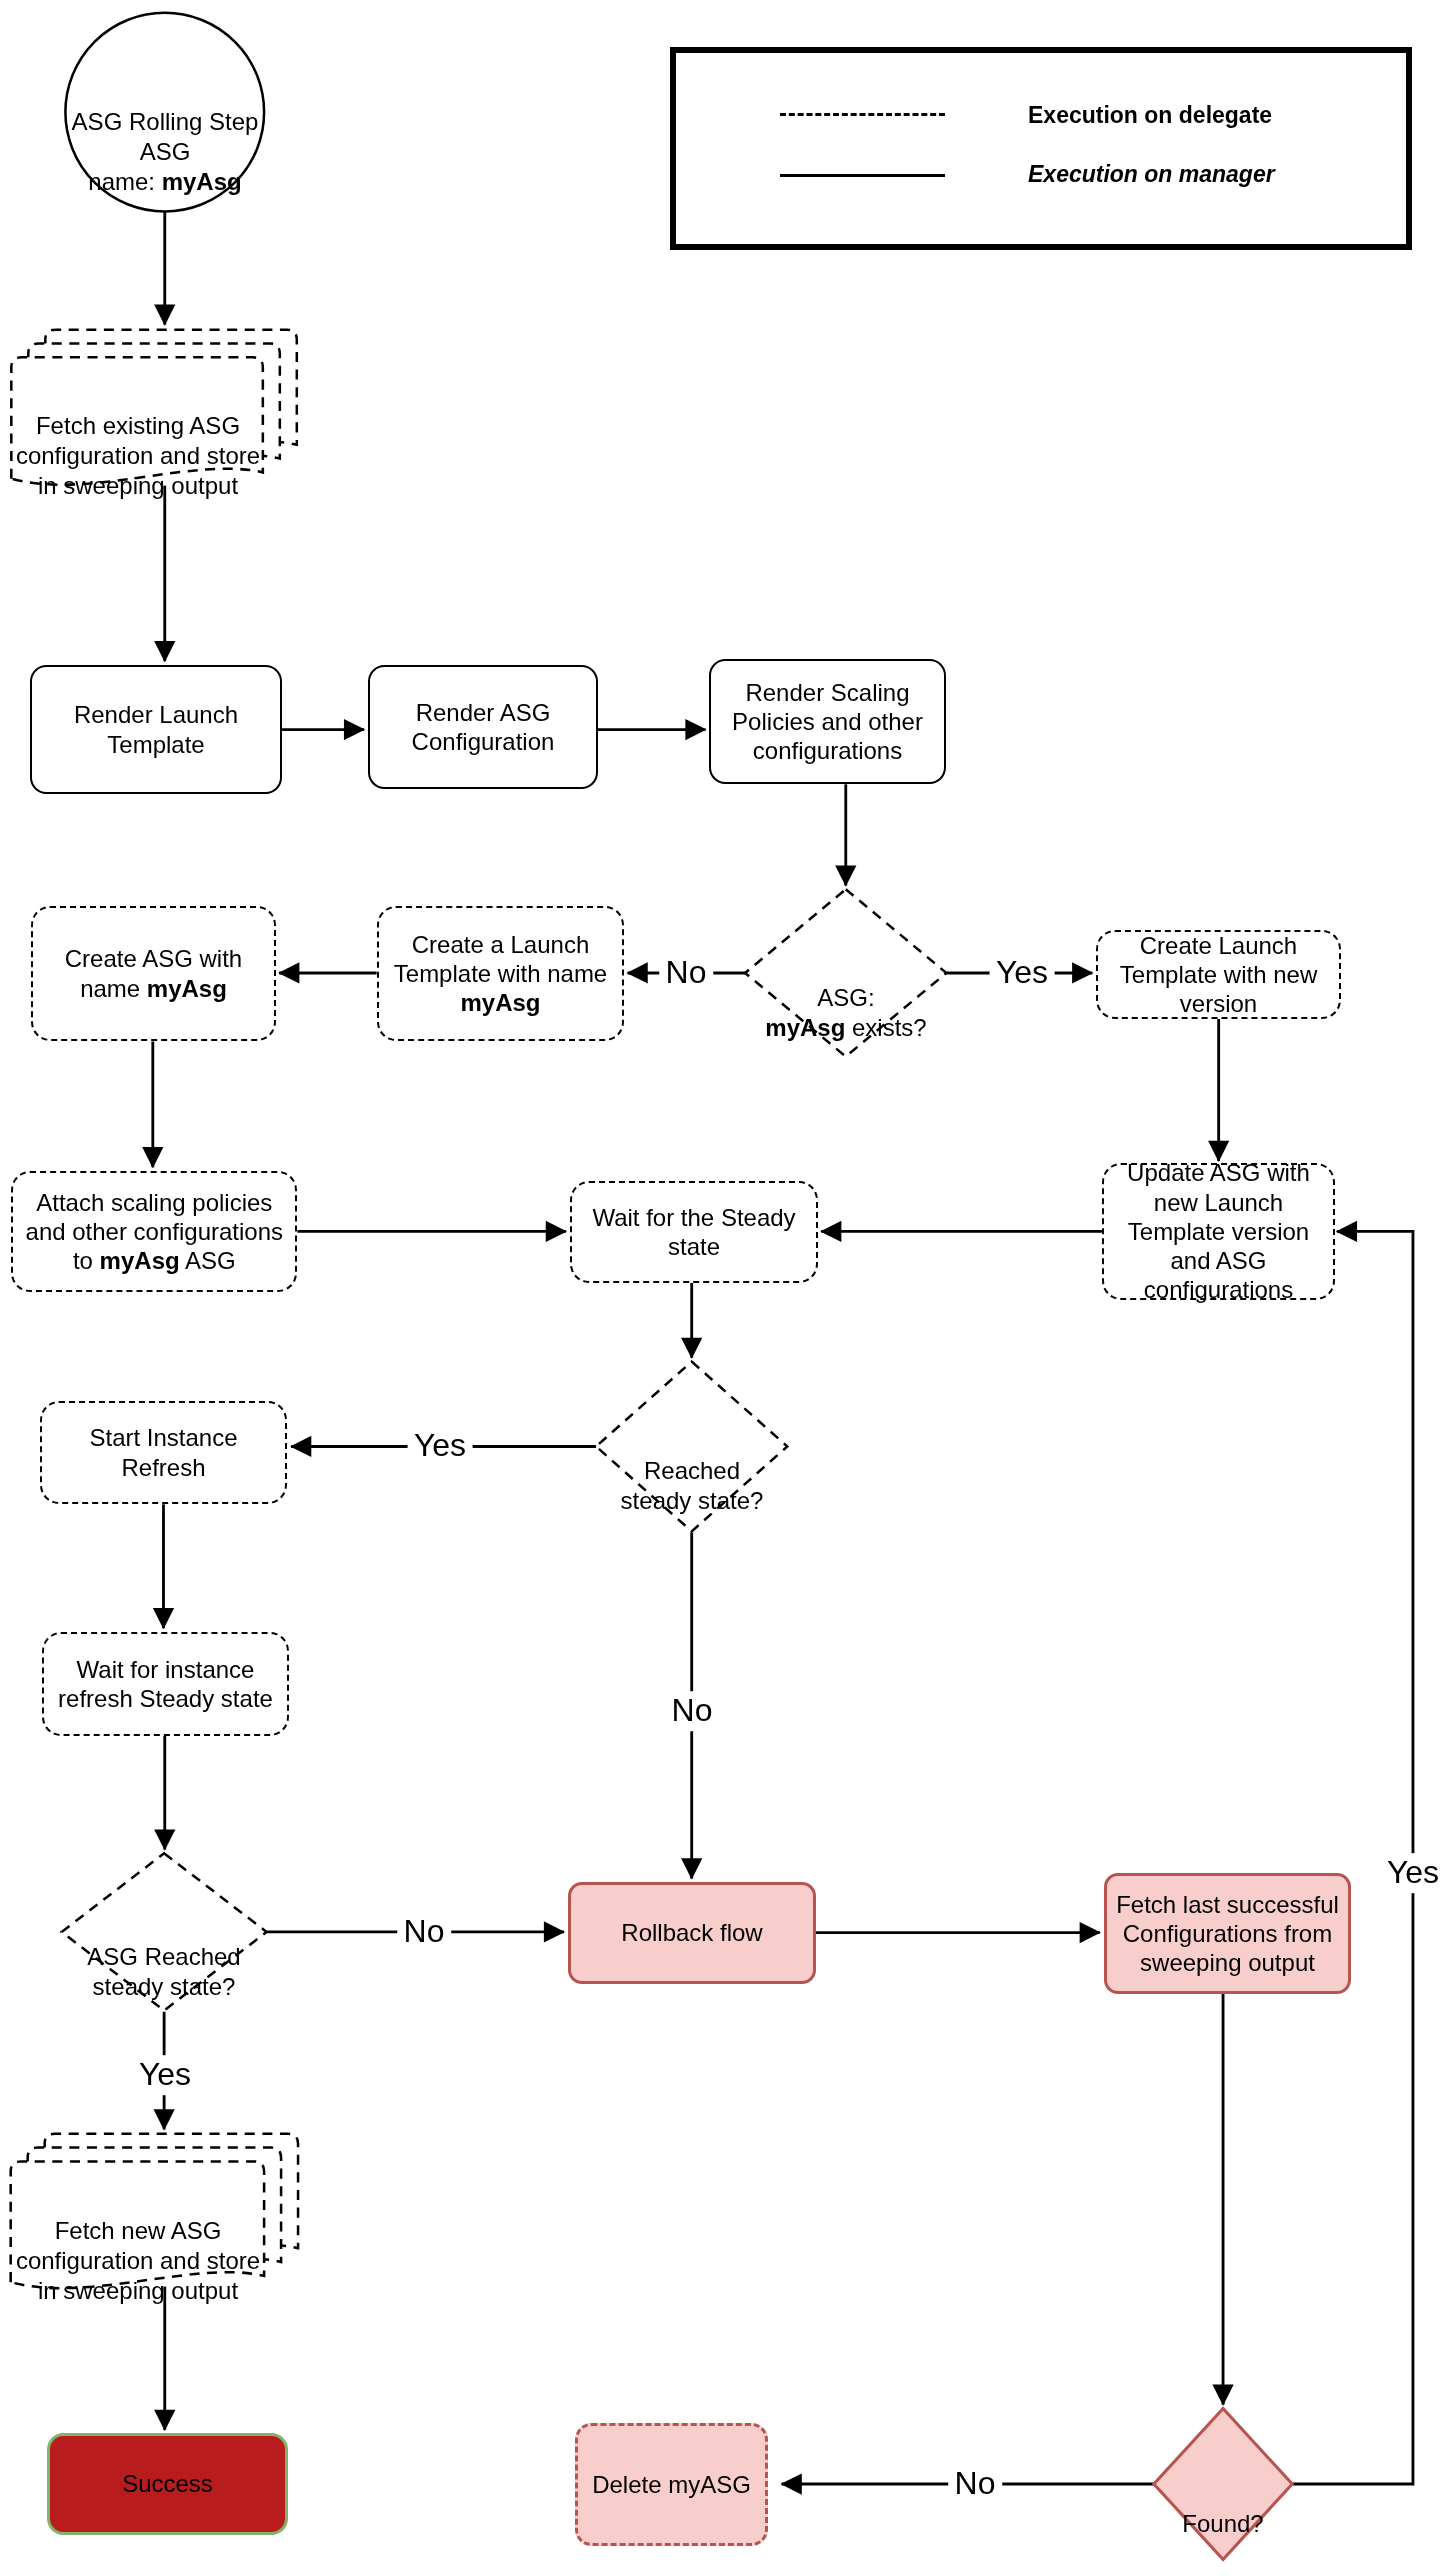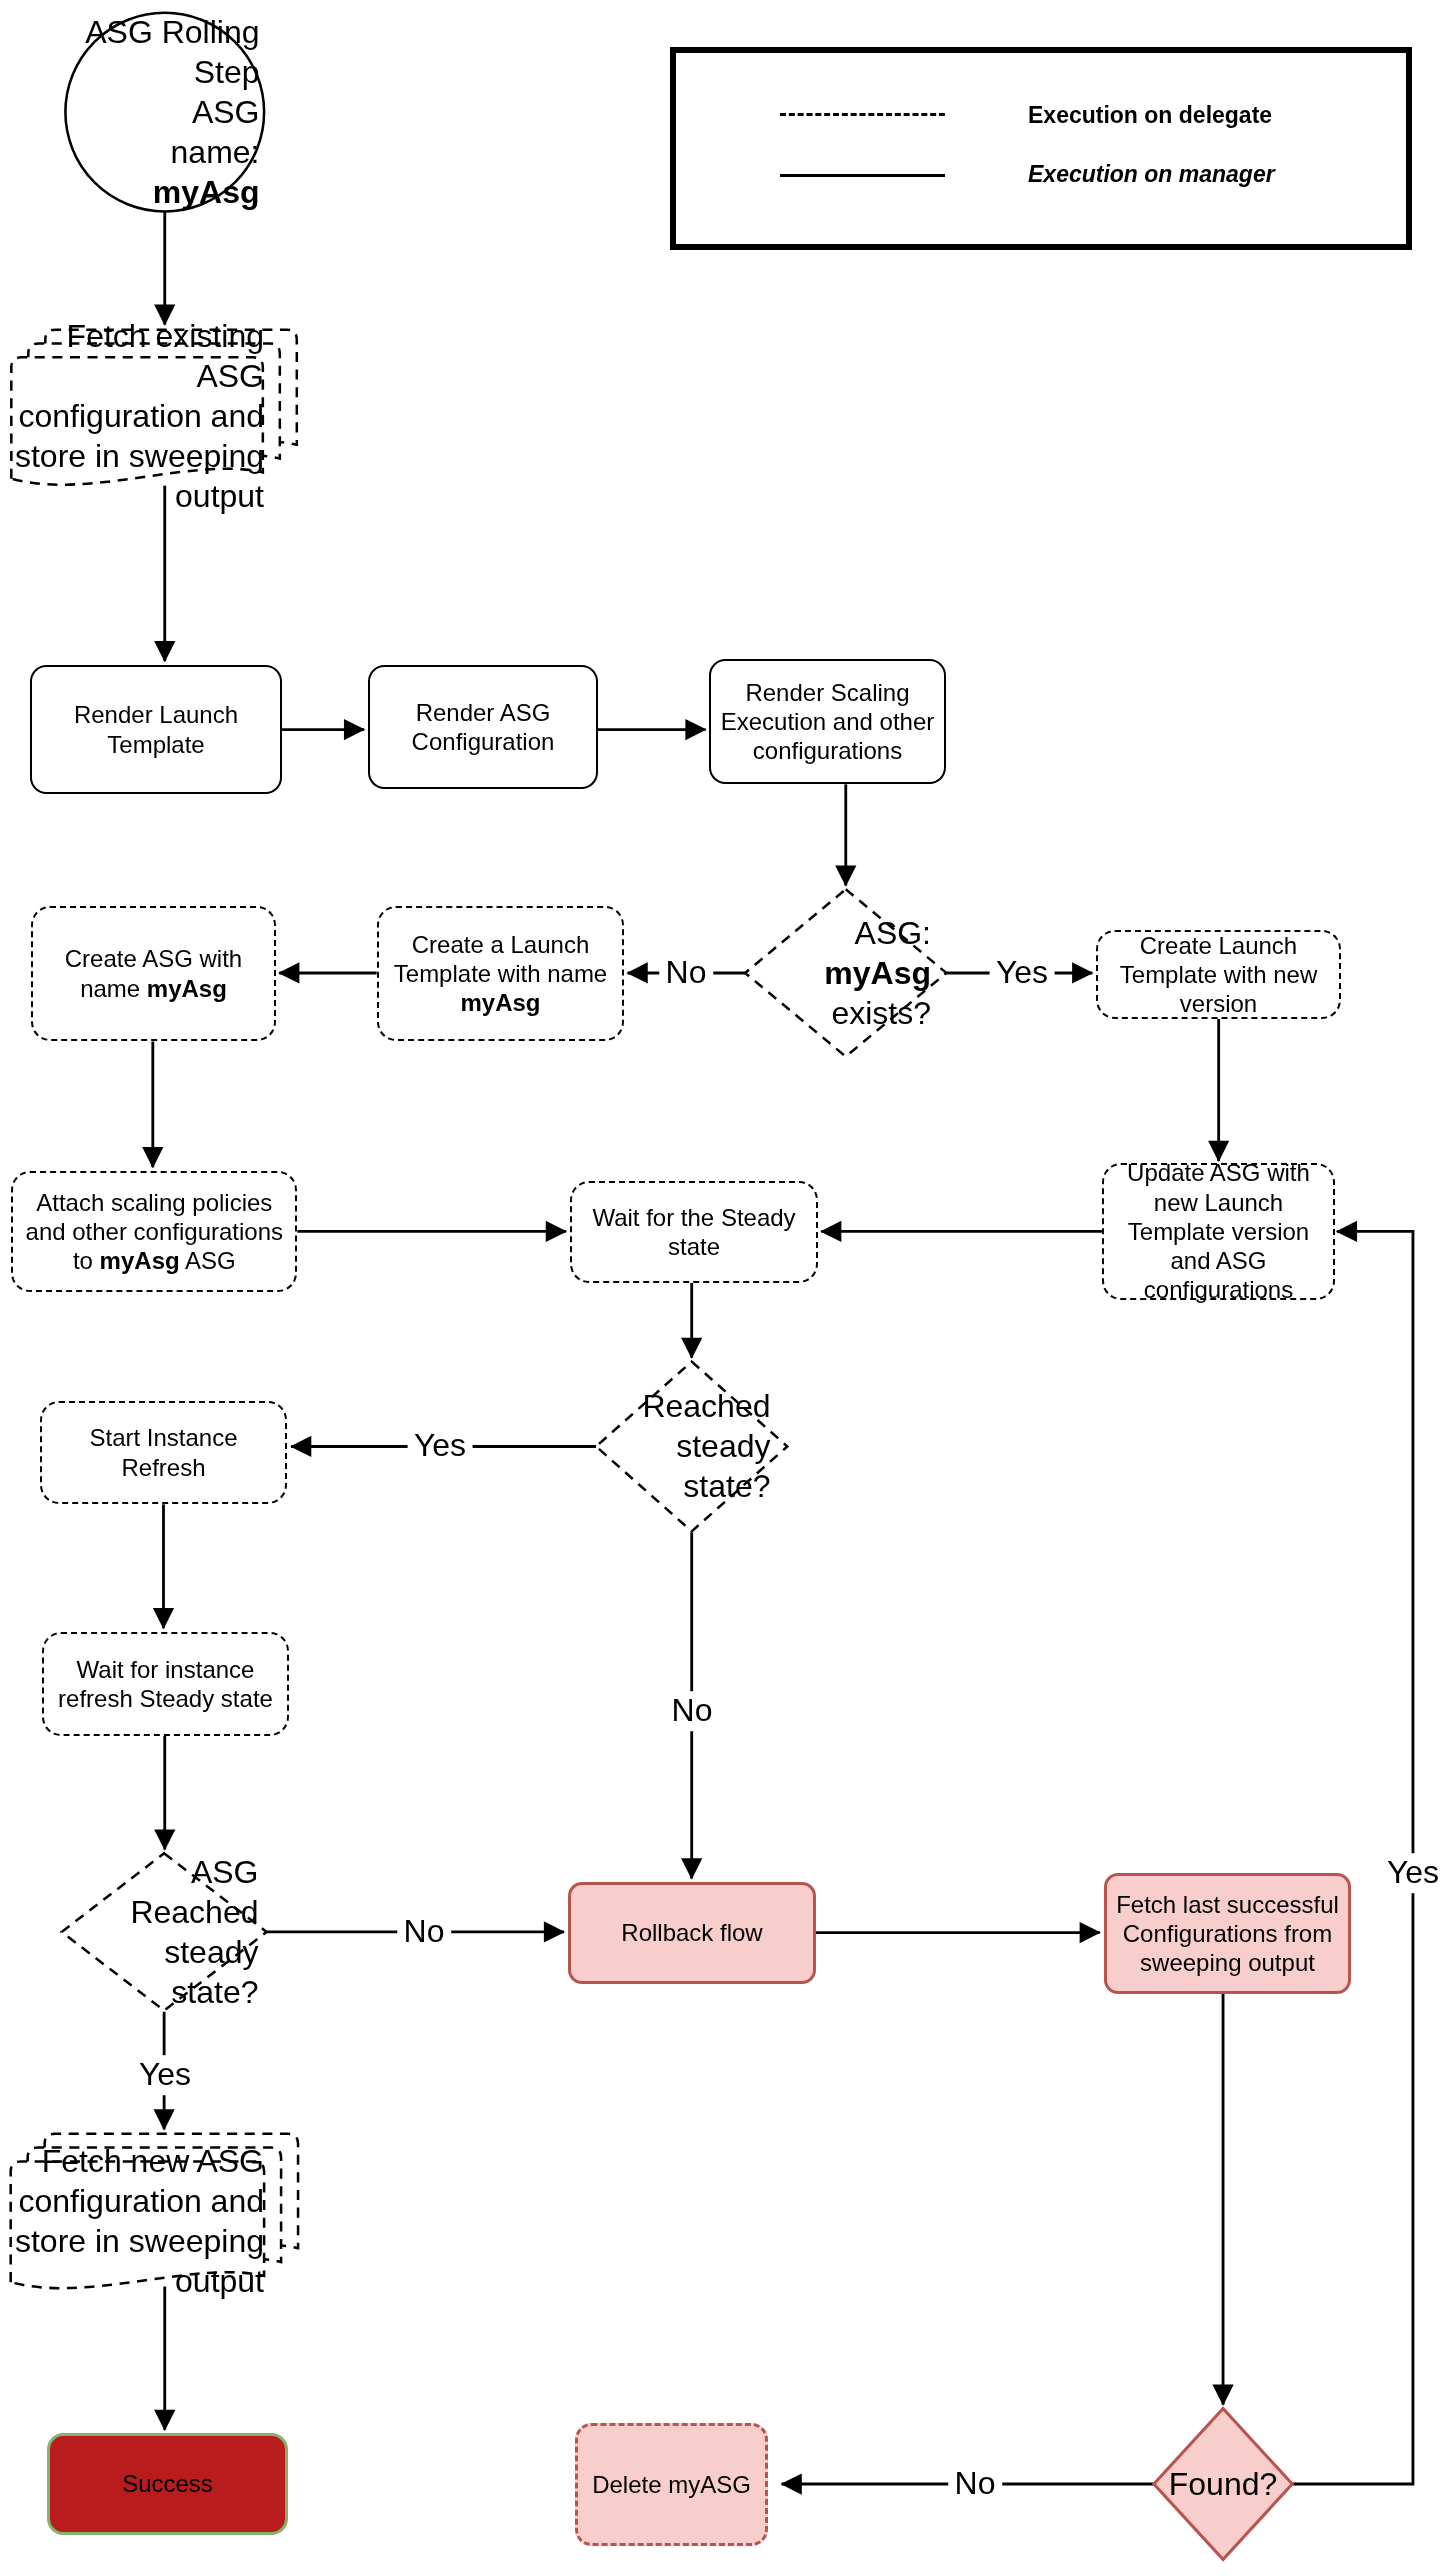--- a/index.html
+++ b/index.html
@@ -14,21 +14,21 @@
     font-size:24px;line-height:1.22;padding:5px 8.8px;
   }
   .solid{border:2.5px solid #000;border-radius:16.4px;}
   .dashedb{border:2.5px dashed #000;border-radius:19px;}
   .pink{background:#f8cecc;border:3.1px solid #b85450;border-radius:14px;align-items:center;}
   .pink-dashed{background:#f8cecc;border:3.1px dashed #b85450;border-radius:16.4px;}
   .green{background:#b91c1c;border:3.1px solid #82b366;border-radius:16.4px;}
   .freelabel{
     position:absolute;transform:translate(-50%,-50%);
     display:flex;flex-direction:column;align-items:center;justify-content:center;
-    text-align:right;font-size:32px;line-height:1.25;background:transparent;
+    text-align:center;font-size:24px;line-height:1.25;background:transparent;margin-top:40px;
   }
   .edge-label{
     position:absolute;transform:translate(-50%,-50%);
     background:#ffffff;padding:1.3px 6.3px;font-size:32px;white-space:nowrap;
   }
   #legend{
     position:absolute;left:670px;top:47px;width:742px;height:203px;
     box-sizing:border-box;border:6.3px solid #000;background:#fff;
   }
   .legend-line{position:absolute;width:165px;height:0;}
@@ -118,21 +118,21 @@
     <span>Fetch new ASG configuration and store in sweeping output</span>
   </div>
 
   <div class="node solid" style="left:30px;top:665px;width:252px;height:129px;">
     <span>Render Launch Template</span>
   </div>
   <div class="node solid" style="left:368px;top:665px;width:230px;height:124px;">
     <span>Render ASG Configuration</span>
   </div>
   <div class="node solid" style="left:709px;top:659px;width:237px;height:125px;">
-    <span>Render Scaling Execution and other configurations</span>
+    <span>Render Scaling Policies and other configurations</span>
   </div>
 
   <div class="node dashedb" style="left:377px;top:906px;width:247px;height:135px;">
     <span>
       <span>Create a Launch Template with name </span><b>myAsg</b>
     </span>
   </div>
   <div class="node dashedb" style="left:31px;top:906px;width:245px;height:135px;">
     <span>
       <span>Create ASG with name </span><b>myAsg</b>

